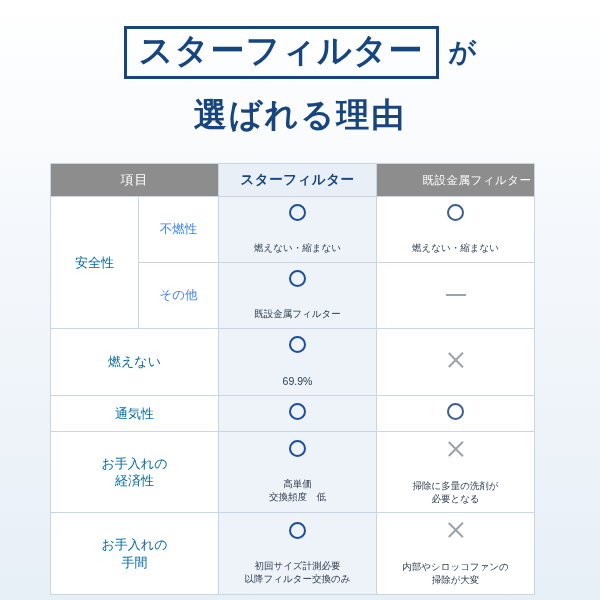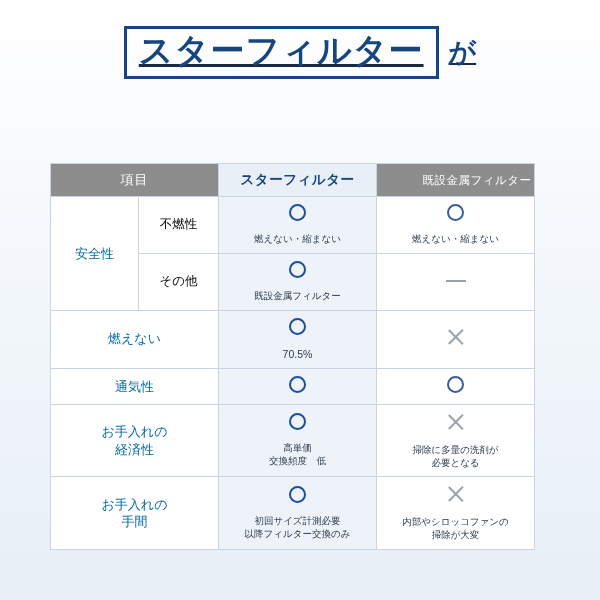--- a/index.html
+++ b/index.html
@@ -13,21 +13,20 @@
     font-family: "Liberation Sans", sans-serif;
     color: #1b2a41;
     overflow: hidden;
   }
   .page {
     position: relative;
     width: 600px;
     height: 600px;
     background: linear-gradient(180deg, #ffffff 0%, #f3f7fb 45%, #e7eff7 100%);
     box-sizing: border-box;
-    text-decoration: underline;
   }
 
   
   .headline {
     padding-top: 26px;
     text-align: center;
   }
   .headline-row1 {
     display: flex;
     align-items: center;
@@ -107,21 +106,21 @@
   td.label {
     background: #ffffff;
     font-size: 13px;
     color: #0369a1;
     line-height: 1.35;
     padding: 6px 2px;
   }
   td.sublabel {
     background: #ffffff;
     font-size: 12.5px;
-    color: #000000;
+    color: #3b82f6;
     padding: 6px 16px;
   }
   td.star {
     background: #eef3f9;
     padding: 7px 3px;
   }
   td.metal {
     background: #ffffff;
     padding: 7px 3px;
   }
@@ -156,21 +155,21 @@
   .cross::after  { transform: translateX(-50%) rotate(-45deg); }
   .dash {
     display: inline-block;
     width: 20px;
     height: 2px;
     background: #9aa3ab;
     vertical-align: middle;
   }
   .note {
     display: block;
-    margin-top: 8px;
+    margin-top: 17px;
     font-size: 9.5px;
     line-height: 1.35;
     color: #2b3a4d;
   }
   .note.big {
     font-size: 10.5px;
   }
   .mark-wrap {
     min-height: 20px;
   }
@@ -184,20 +183,21 @@
 </head>
 <body>
 
 <div class="page">
 
   <div class="headline">
     <div class="headline-row1">
       <span class="boxed">スターフィルター</span>
       <span class="ga">が</span>
     </div>
+    <div class="headline-row2">選ばれる理由</div>
   </div>
 
   <div class="table-wrap">
     <table class="cmp">
       <colgroup>
         <col style="width:88px">
         <col style="width:80px">
         <col style="width:158px">
         <col style="width:158px">
       </colgroup>
@@ -240,21 +240,21 @@
               <span class="mark-wrap"><span class="dash"></span></span>
             </div>
           </td>
         </tr>
 
         <tr>
           <td class="label" colspan="2">燃えない</td>
           <td class="star">
             <div class="cell-inner">
               <span class="mark-wrap"><span class="circle"></span></span>
-              <span class="note big">70.5%</span>
+              <span class="note big">69.9%</span>
             </div>
           </td>
           <td class="metal">
             <div class="cell-inner">
               <span class="mark-wrap"><span class="cross"></span></span>
             </div>
           </td>
         </tr>
 
         <tr>

